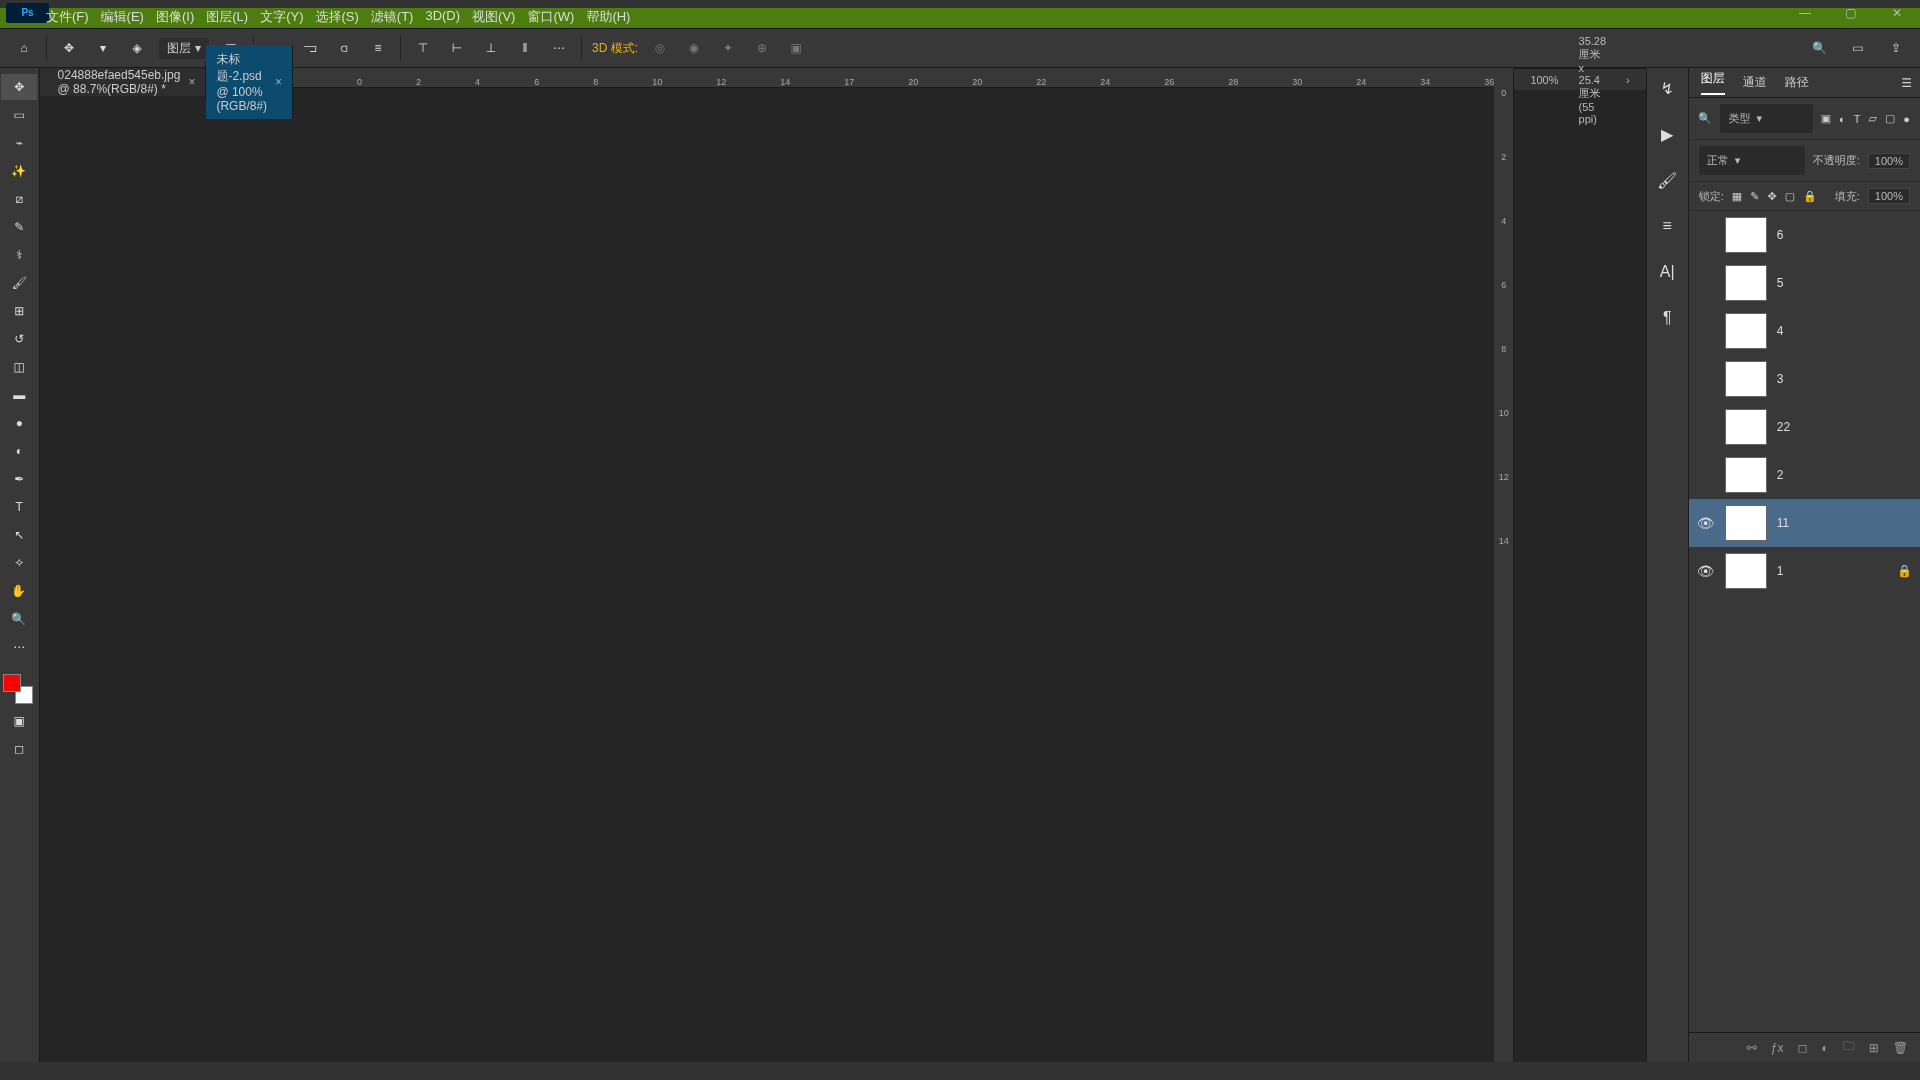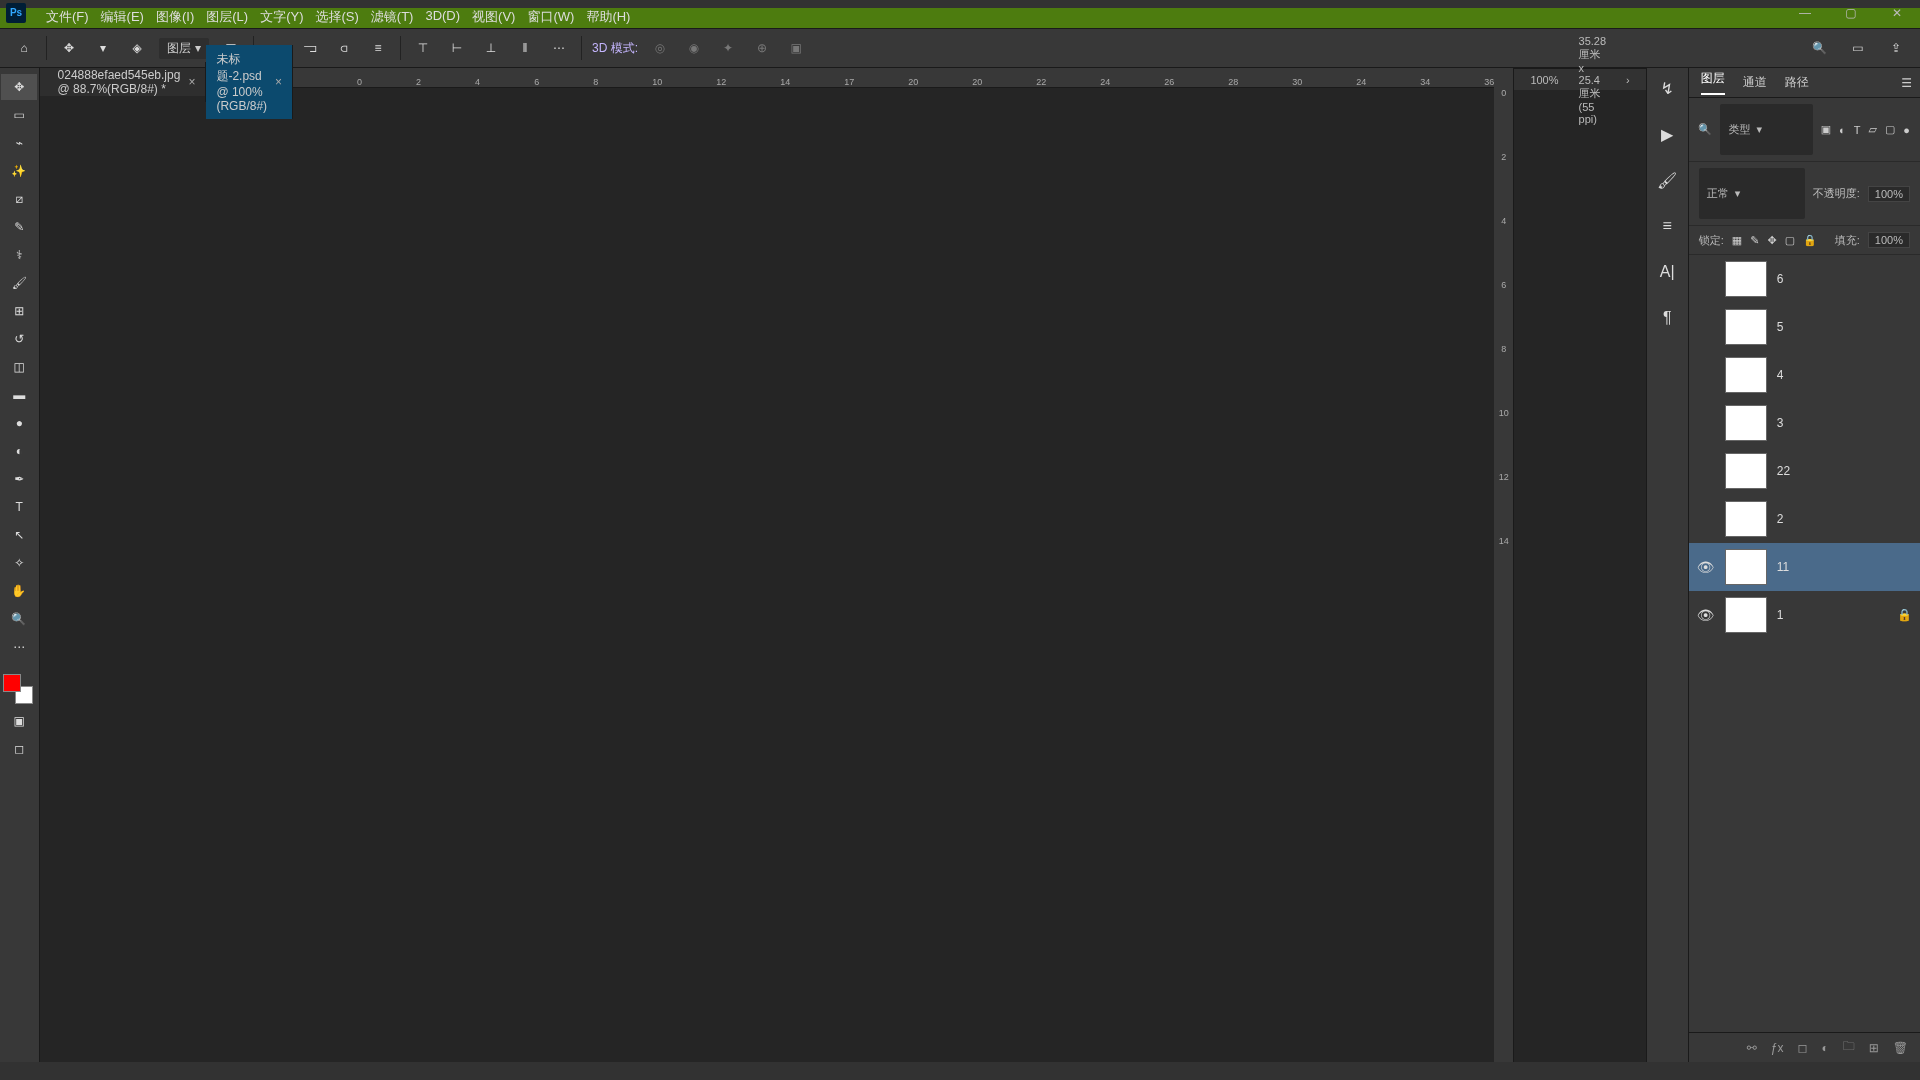--- a/index.html
+++ b/index.html
@@ -1,20 +1,20 @@
 <!DOCTYPE html>
 <html><head>
 <meta charset="utf-8">
 <style>
 * { margin:0; padding:0; box-sizing:border-box; font-family:"Microsoft YaHei",Arial,sans-serif; user-select:none; }
 body { width:1920px; height:1080px; background:#323232; color:#ccc; font-size:12px; overflow:hidden; }
 
 
 .titlebar { height:26px; background:#323232; display:flex; align-items:center; padding-left:6px; border-bottom:1px solid #222; }
-.titlebar .ps-logo { width:20px; height:20px; background:#001e36; color:#31a8ff; font-size:10px; font-weight:bold; display:flex; align-items:center; justify-content:center; border-radius:2px; }
+.titlebar .ps-logo { width:43px; height:20px; background:#001e36; color:#31a8ff; font-size:10px; font-weight:bold; display:flex; align-items:center; justify-content:center; border-radius:2px; }
 .titlebar .win-controls { margin-left:auto; display:flex; }
 .titlebar .win-controls span { width:46px; height:26px; display:flex; align-items:center; justify-content:center; color:#bbb; }
 
 
 .menubar { height:20px; background:#4d7c0f; display:flex; align-items:flex-start; padding-left:46px; gap:12px; margin-top:-18px; }
 .menubar span { color:#ddd; font-size:13px; }
 
 
 .optionsbar { height:40px; background:#383838; border-top:1px solid #1a1a1a; border-bottom:1px solid #1a1a1a; display:flex; align-items:center; padding:0 12px; gap:10px; }
 .optionsbar .ico { width:24px; height:24px; display:flex; align-items:center; justify-content:center; color:#ddd; }
@@ -55,21 +55,21 @@
 
 .rightpanels { width:334px; background:#383838; border-left:1px solid #1a1a1a; display:flex; }
 .panelstrip { width:42px; background:#383838; border-right:1px solid #1a1a1a; display:flex; flex-direction:column; align-items:center; padding-top:8px; gap:22px; }
 .panelstrip .pic { width:24px; height:24px; display:flex; align-items:center; justify-content:center; color:#ddd; font-size:16px; }
 
 .layerspanel { flex:1; display:flex; flex-direction:column; }
 .paneltabs { height:30px; display:flex; align-items:center; gap:18px; padding-left:12px; border-bottom:1px solid #1a1a1a; font-size:12px; }
 .paneltabs span.active { color:#fff; border-bottom:2px solid #fff; padding-bottom:6px; }
 .panelrow { display:flex; align-items:center; gap:8px; padding:6px 10px; font-size:11px; color:#bbb; border-bottom:1px solid #2a2a2a; }
 .panelrow .ico { color:#ccc; }
-.panelrow .dropdown { background:#2a2a2a; padding:18px 8px; border-radius:2px; display:flex; align-items:center; gap:6px; flex:1; }
+.panelrow .dropdown { background:#2a2a2a; padding:7px 8px; border-radius:2px; display:flex; align-items:center; gap:6px; flex:1; }
 .panelrow .spacer { flex:1; }
 .panelrow .inputbox { background:#2a2a2a; padding:1px 6px; border:1px solid #444; }
 
 .layerlist { flex:1; background:#383838; overflow-y:auto; }
 .layer { display:flex; align-items:center; height:48px; padding:0 8px; gap:10px; }
 .layer.selected { background:#4a6a8a; }
 .layer .eye { width:18px; text-align:center; color:#ddd; font-size:14px; }
 .layer .thumb { width:42px; height:36px; border:1px solid #666; background:#fff; }
 .layer .name { color:#ddd; font-size:12px; }
 .layer .lock { margin-left:auto; color:#ccc; }
@@ -128,21 +128,21 @@
   <span class="ico">⫎</span>
   <span class="ico">⫏</span>
   <span class="ico">≡</span>
   <span class="sep"></span>
   <span class="ico">⊤</span>
   <span class="ico">⊢</span>
   <span class="ico">⊥</span>
   <span class="ico">‖</span>
   <span class="ico">⋯</span>
   <span class="sep"></span>
-  <span style="color:#c4b5fd;">3D 模式:</span>
+  <span style="color:#eab308;">3D 模式:</span>
   <span class="ico" style="color:#777;">◎</span>
   <span class="ico" style="color:#777;">◉</span>
   <span class="ico" style="color:#777;">✦</span>
   <span class="ico" style="color:#777;">⊕</span>
   <span class="ico" style="color:#777;">▣</span>
   <div class="right-tools">
     <span class="ico">🔍</span>
     <span class="ico">▭</span>
     <span class="ico">⇪</span>
   </div>

